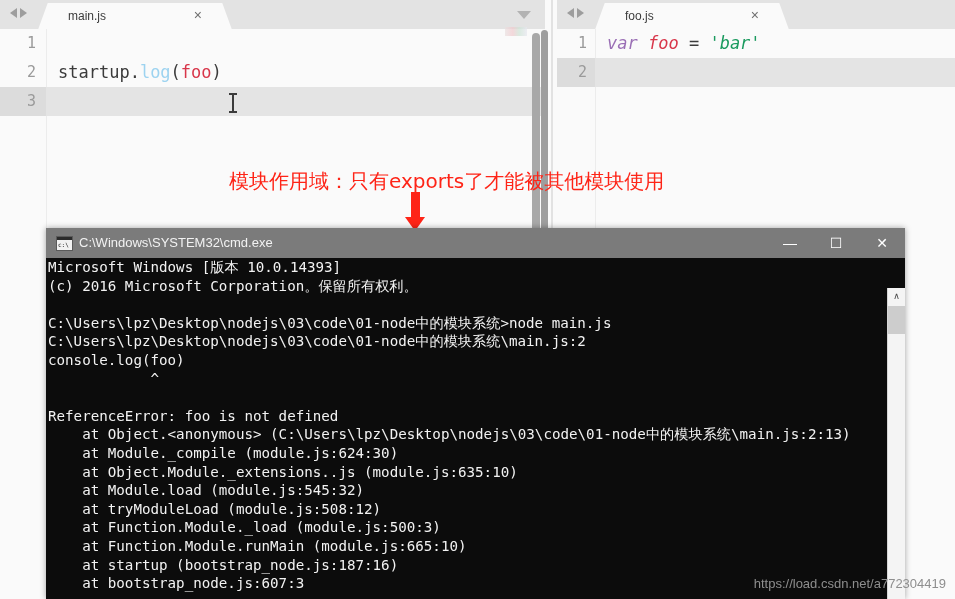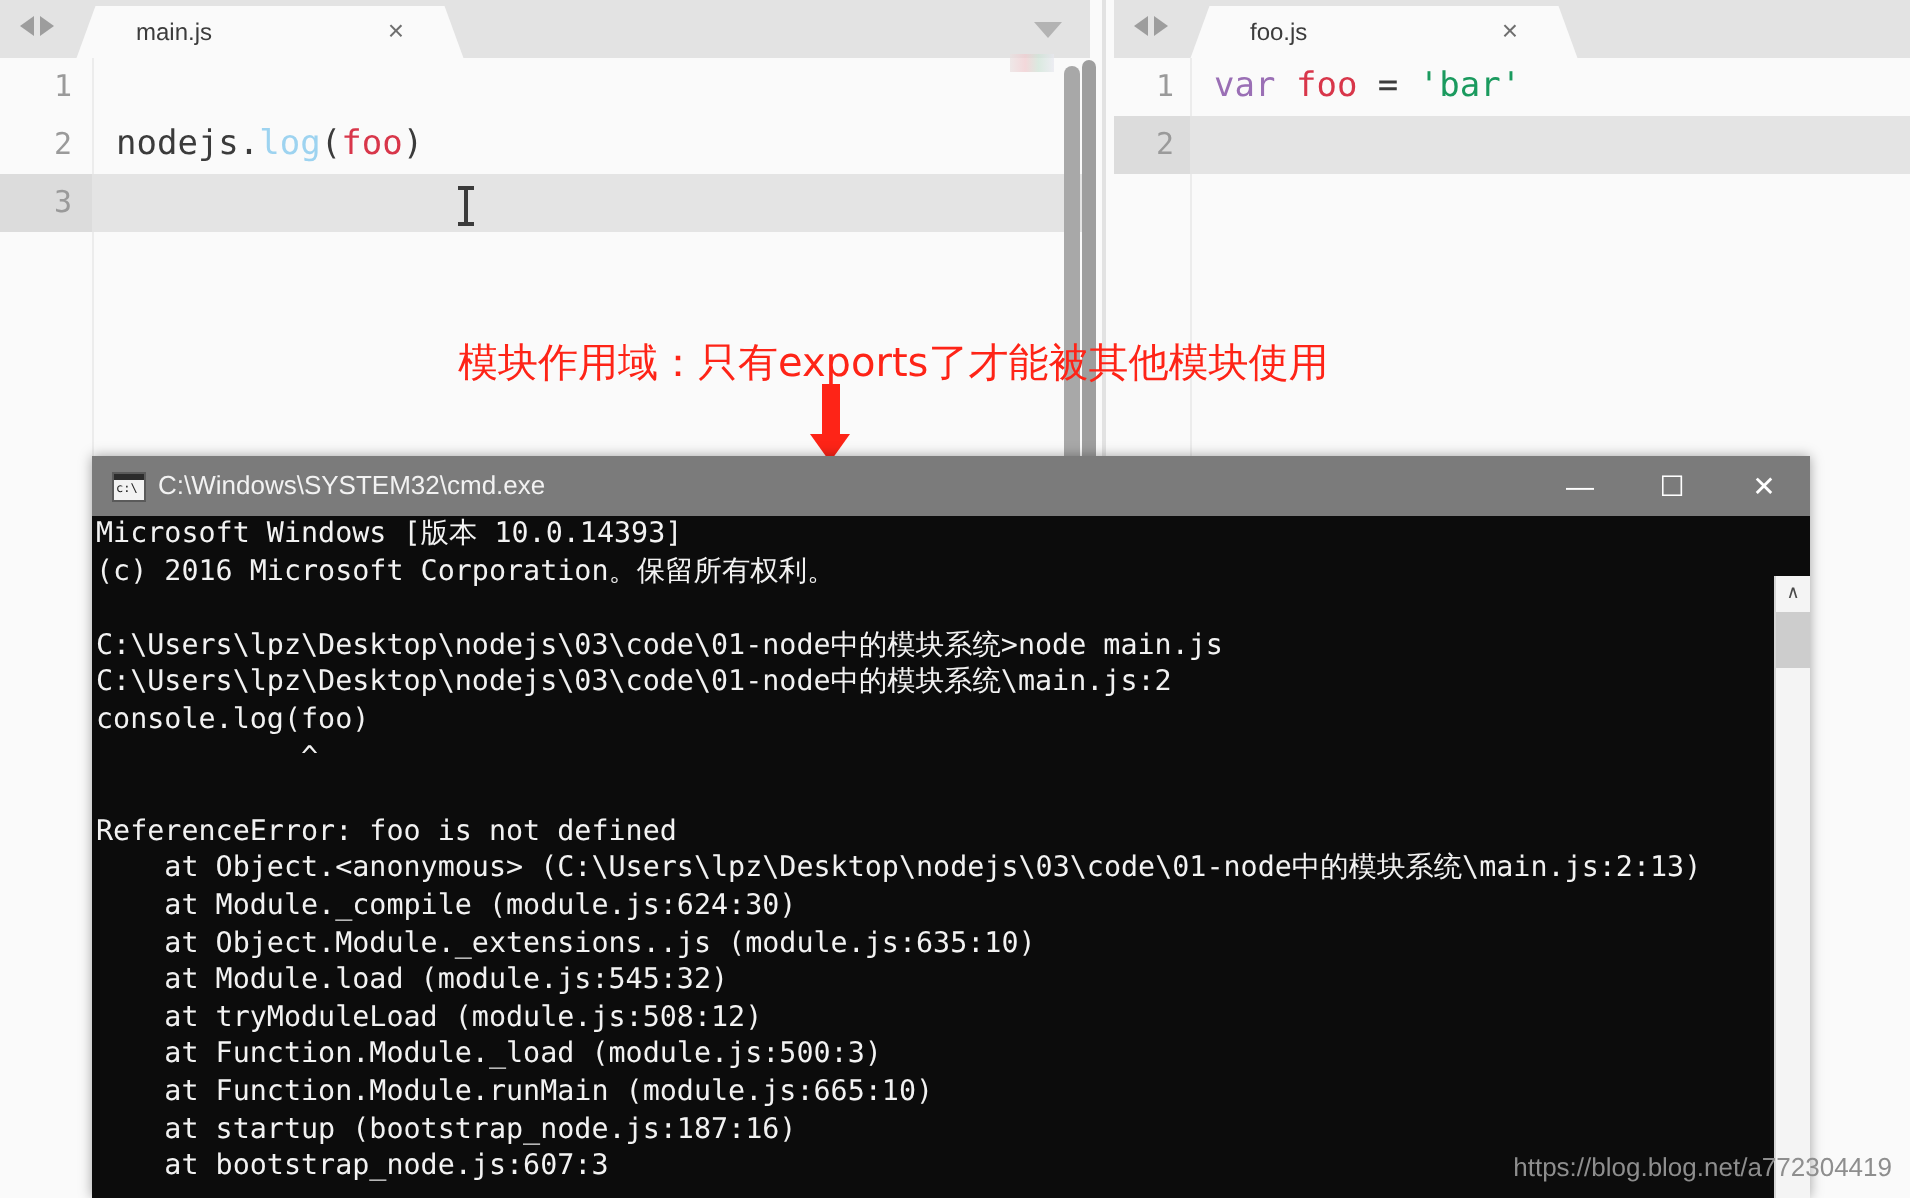--- a/index.html
+++ b/index.html
@@ -129,21 +129,21 @@
     text-align: right;
     color: #9a9a9a;
     font-size: 15px;
     font-family: "DejaVu Sans Mono", monospace;
   }
   .pane-right .line .ln { width: 30px; }
   .line .code {
     position: absolute;
     left: 58px; top: 0;
   }
-  .pane-right .line .code { left: 50px; }
+  .pane-right .line .code { left: 50px; font-style: italic; }
   .line.active .ln-bg {
     position: absolute;
     left: 0; top: 0;
     width: 46px; height: 29px;
     background: #dcdcdc;
   }
   .pane-right .line.active .ln-bg { width: 38px; }
 
   .tok-red    { color: #d8364a; }
   .tok-green  { color: #1a9a5e; }
@@ -344,21 +344,21 @@
       <div class="tab">
         <span class="tab-label">main.js</span>
         <span class="tab-close">×</span>
       </div>
       <span class="tab-menu-chevron"></span>
     </div>
     <div class="codearea">
       <div class="gutter"></div>
       <div id="lines-left">
           <div class="line"><span class="ln">1</span></div>
-          <div class="line"><span class="ln">2</span><span class="code"><span class="tok-dark">nodejs.</span><span class="tok-blue">log</span><span class="tok-dark">(</span><span class="tok-red">foo</span><span class="tok-dark">)</span></span></div>
+          <div class="line"><span class="ln">2</span><span class="code"><span class="tok-dark">startup.</span><span class="tok-blue">log</span><span class="tok-dark">(</span><span class="tok-red">foo</span><span class="tok-dark">)</span></span></div>
           <div class="line active"><div class="ln-bg"></div><span class="ln">3</span><span class="code"></span></div>
         </div>
       <div class="caret-icon"></div>
     </div>
     <div class="paint-artifact"></div>
     <div class="v-scroll" id="scroll-left-pane"></div>
   </div>
 
   <div class="split-divider"></div>
   <div class="v-scroll" id="scroll-split"></div>
@@ -400,13 +400,13 @@
   <div id="cmd-body">
     <div id="cmd-text"><div>Microsoft Windows [版本 10.0.14393]</div><div>(c) 2016 Microsoft Corporation。保留所有权利。</div><div> </div><div>C:\Users\lpz\Desktop\nodejs\03\code\01-node中的模块系统&gt;node main.js</div><div>C:\Users\lpz\Desktop\nodejs\03\code\01-node中的模块系统\main.js:2</div><div>console.log(foo)</div><div>            ^</div><div> </div><div>ReferenceError: foo is not defined</div><div>    at Object.&lt;anonymous&gt; (C:\Users\lpz\Desktop\nodejs\03\code\01-node中的模块系统\main.js:2:13)</div><div>    at Module._compile (module.js:624:30)</div><div>    at Object.Module._extensions..js (module.js:635:10)</div><div>    at Module.load (module.js:545:32)</div><div>    at tryModuleLoad (module.js:508:12)</div><div>    at Function.Module._load (module.js:500:3)</div><div>    at Function.Module.runMain (module.js:665:10)</div><div>    at startup (bootstrap_node.js:187:16)</div><div>    at bootstrap_node.js:607:3</div><div> </div></div>
     <div id="cmd-scrollbar">
       <div id="cmd-scroll-up">∧</div>
       <div id="cmd-scroll-thumb"></div>
     </div>
   </div>
 
 </div>
 
-<div id="watermark">https://blog.blog.net/a772304419</div>
+<div id="watermark">https://load.csdn.net/a772304419</div>
 
 </body></html>

